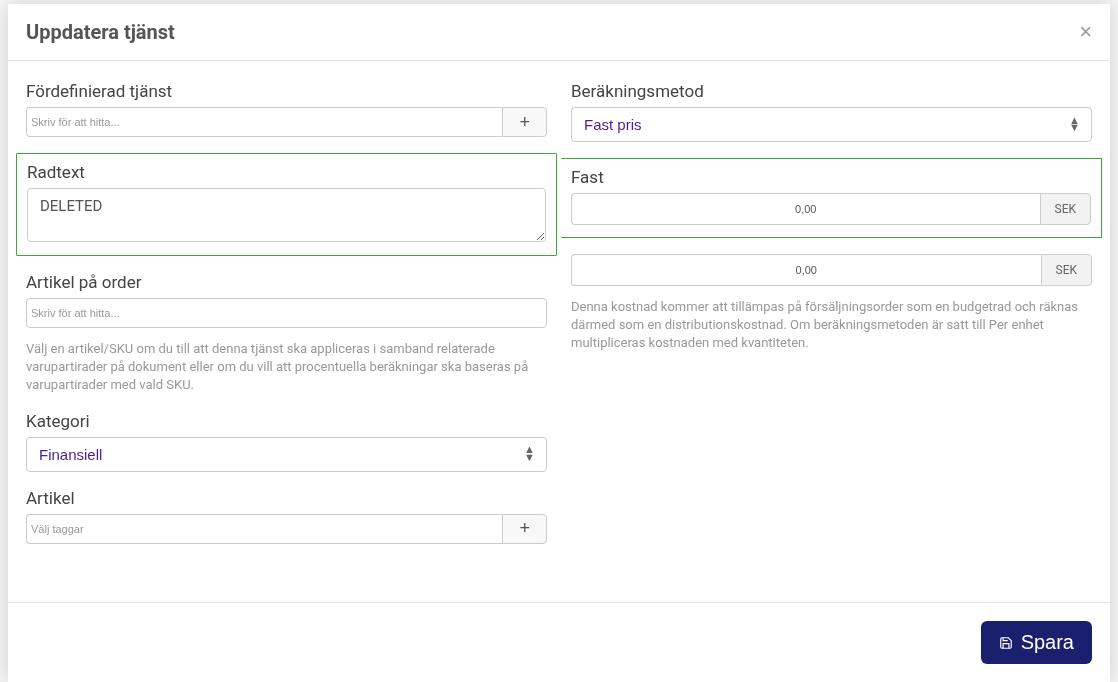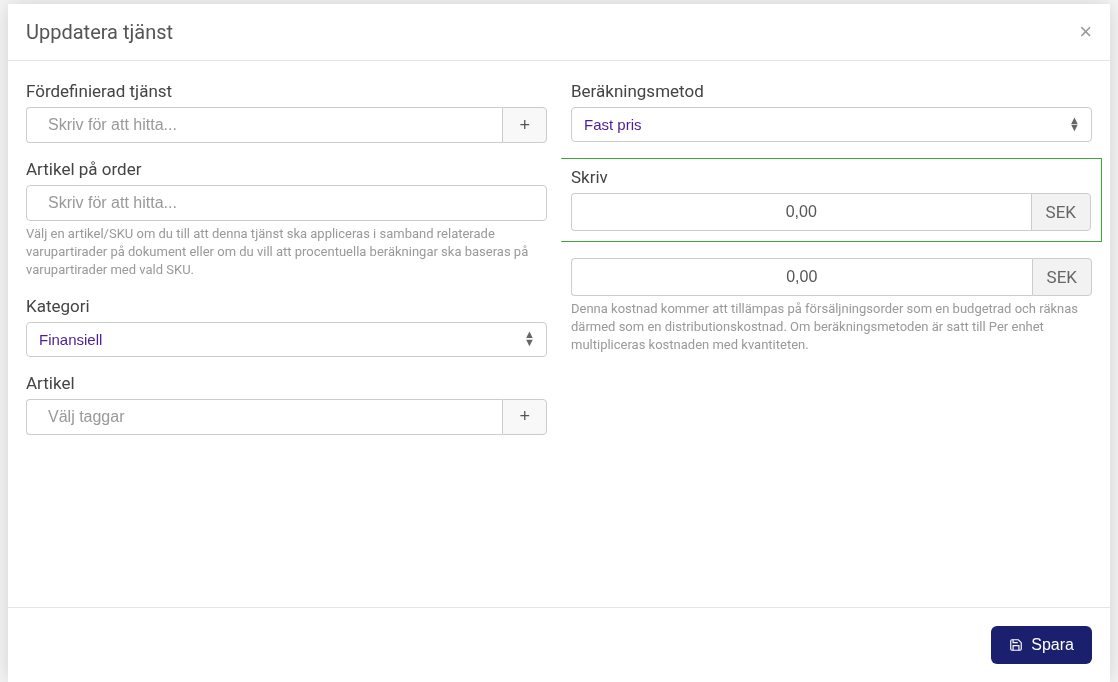--- a/index.html
+++ b/index.html
@@ -24,21 +24,21 @@
     }
     .modal-header {
       padding: 16px 18px;
       border-bottom: 1px solid #e5e5e5;
       display: flex;
       align-items: center;
       justify-content: space-between;
     }
     .modal-title {
       font-size: 20px;
-      font-weight: 400;
+      font-weight: 700;
       color: #555;
     }
     .modal-close {
       font-size: 22px;
       color: #999;
       cursor: pointer;
       line-height: 1;
       background: none;
       border: none;
     }
@@ -61,22 +61,22 @@
       padding: 8px 10px 10px 10px;
       border-radius: 1px;
     }
     .left-highlight .form-label,
     .right-highlight .form-label { margin-top: 0; }
     .right-highlight { border-left: none; }
     .input-text, .textinput {
       width: 100%;
       border: 1px solid #ccc;
       border-radius: 4px;
-      padding: 8px 21px;
-      font-size: 16px;
+      padding: 8px 4px;
+      font-size: 11px;
       color: #555;
       background: #fff;
     }
     .input-text::placeholder, .textinput::placeholder { color: #999; }
     .select {
       width: 100%;
       border: 1px solid #ccc;
       border-radius: 4px;
       padding: 8px 12px;
       font-size: 15px;
@@ -109,56 +109,56 @@
       font-size: 18px;
       border-radius: 0 4px 4px 0;
       color: #555;
       cursor: pointer;
       display: flex; align-items: center; justify-content: center;
     }
     .addon-label {
       border: 1px solid #ccc;
       background: #f2f2f2;
       padding: 8px 14px;
-      font-size: 17px;
+      font-size: 12px;
       color: #666;
       border-radius: 0 4px 4px 0;
     }
     .textarea {
       width: 100%;
       border: 1px solid #ccc;
       border-radius: 4px;
       padding: 8px 12px;
       font-size: 15px;
       color: #555;
       background: #fff;
       min-height: 54px;
       resize: both;
       font-family: inherit;
     }
     .help-text {
       font-size: 13px;
       color: #999;
-      margin-top: 4px;
+      margin-top: 12px;
       line-height: 1.4;
     }
     .num-input { text-align: center; }
     .modal-footer {
       border-top: 1px solid #e5e5e5;
       padding: 18px;
       display: flex;
       justify-content: flex-end;
     }
     .btn-save {
       background: #1a1f6e;
       color: #fff;
       border: none;
       border-radius: 6px;
       padding: 10px 18px;
-      font-size: 16px;
+      font-size: 20px;
       cursor: pointer;
       display: flex;
       align-items: center;
       gap: 8px;
     }
     .btn-save svg { width: 14px; height: 14px; }
   </style>
 </head>
 <body>
 
@@ -173,20 +173,24 @@
     <div class="col">
 
       <div class="form-group">
         <label class="form-label">Fördefinierad tjänst</label>
         <div class="input-group">
           <input type="text" class="input-text" placeholder="Skriv för att hitta..." style="">
           <button class="addon-btn">+</button>
         </div>
       </div>
 
+      <div class="highlight-box left-highlight">
+        <label class="form-label">Radtext</label>
+        <textarea class="textarea" style="">DELETED</textarea>
+      </div>
 
       <div class="form-group">
         <label class="form-label">Artikel på order</label>
         <input type="text" class="input-text" placeholder="Skriv för att hitta..." style="">
         <div class="help-text">Välj en artikel/SKU om du till att denna tjänst ska appliceras i samband relaterade varupartirader på dokument eller om du vill att procentuella beräkningar ska baseras på varupartirader med vald SKU.</div>
       </div>
 
       <div class="form-group">
         <label class="form-label">Kategori</label>
         <div class="select-wrap">
@@ -213,21 +217,21 @@
         <label class="form-label">Beräkningsmetod</label>
         <div class="select-wrap">
           <select class="select">
             <option>Fast pris</option>
           </select>
           <div class="select-arrows">▲<br>▼</div>
         </div>
       </div>
 
       <div class="highlight-box right-highlight" style="min-height:80px;">
-        <label class="form-label">Skriv</label>
+        <label class="form-label">Fast</label>
         <div class="input-group">
           <input type="text" class="input-text num-input" value="0,00" style="">
           <span class="addon-label">SEK</span>
         </div>
       </div>
 
       <div class="form-group">
         <div class="input-group">
           <input type="text" class="input-text num-input" value="0,00" style="">
           <span class="addon-label">SEK</span>

